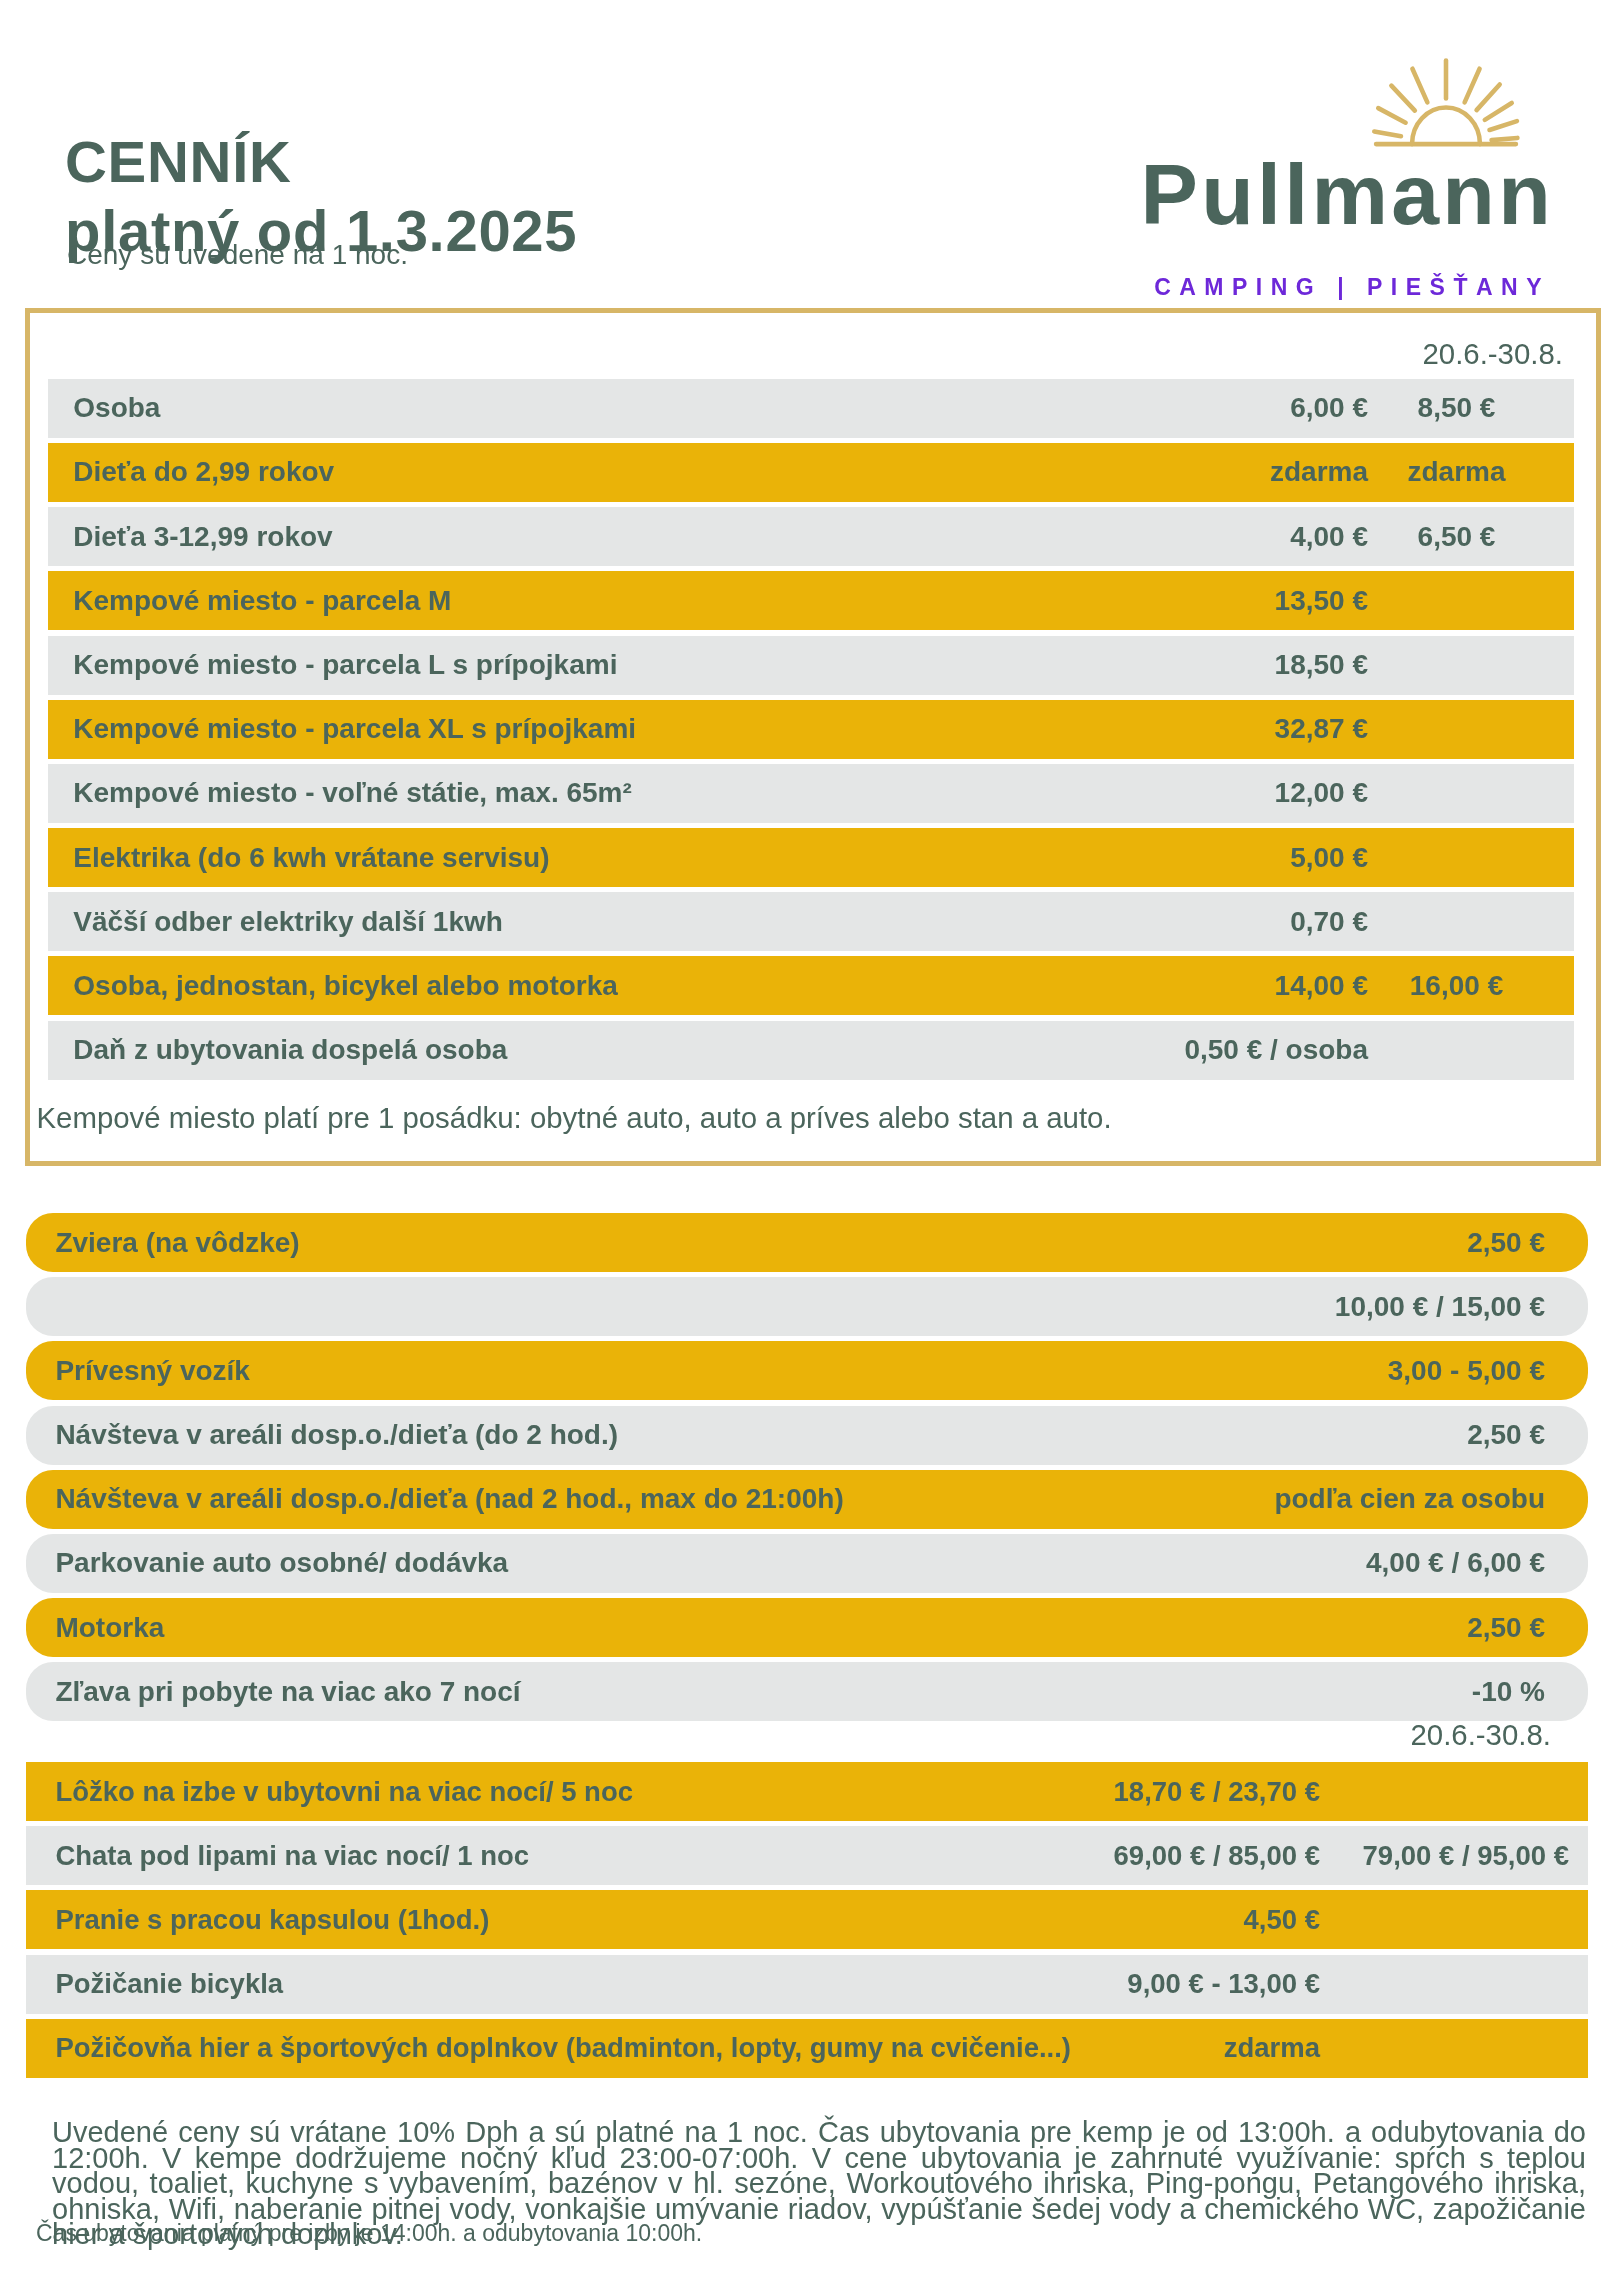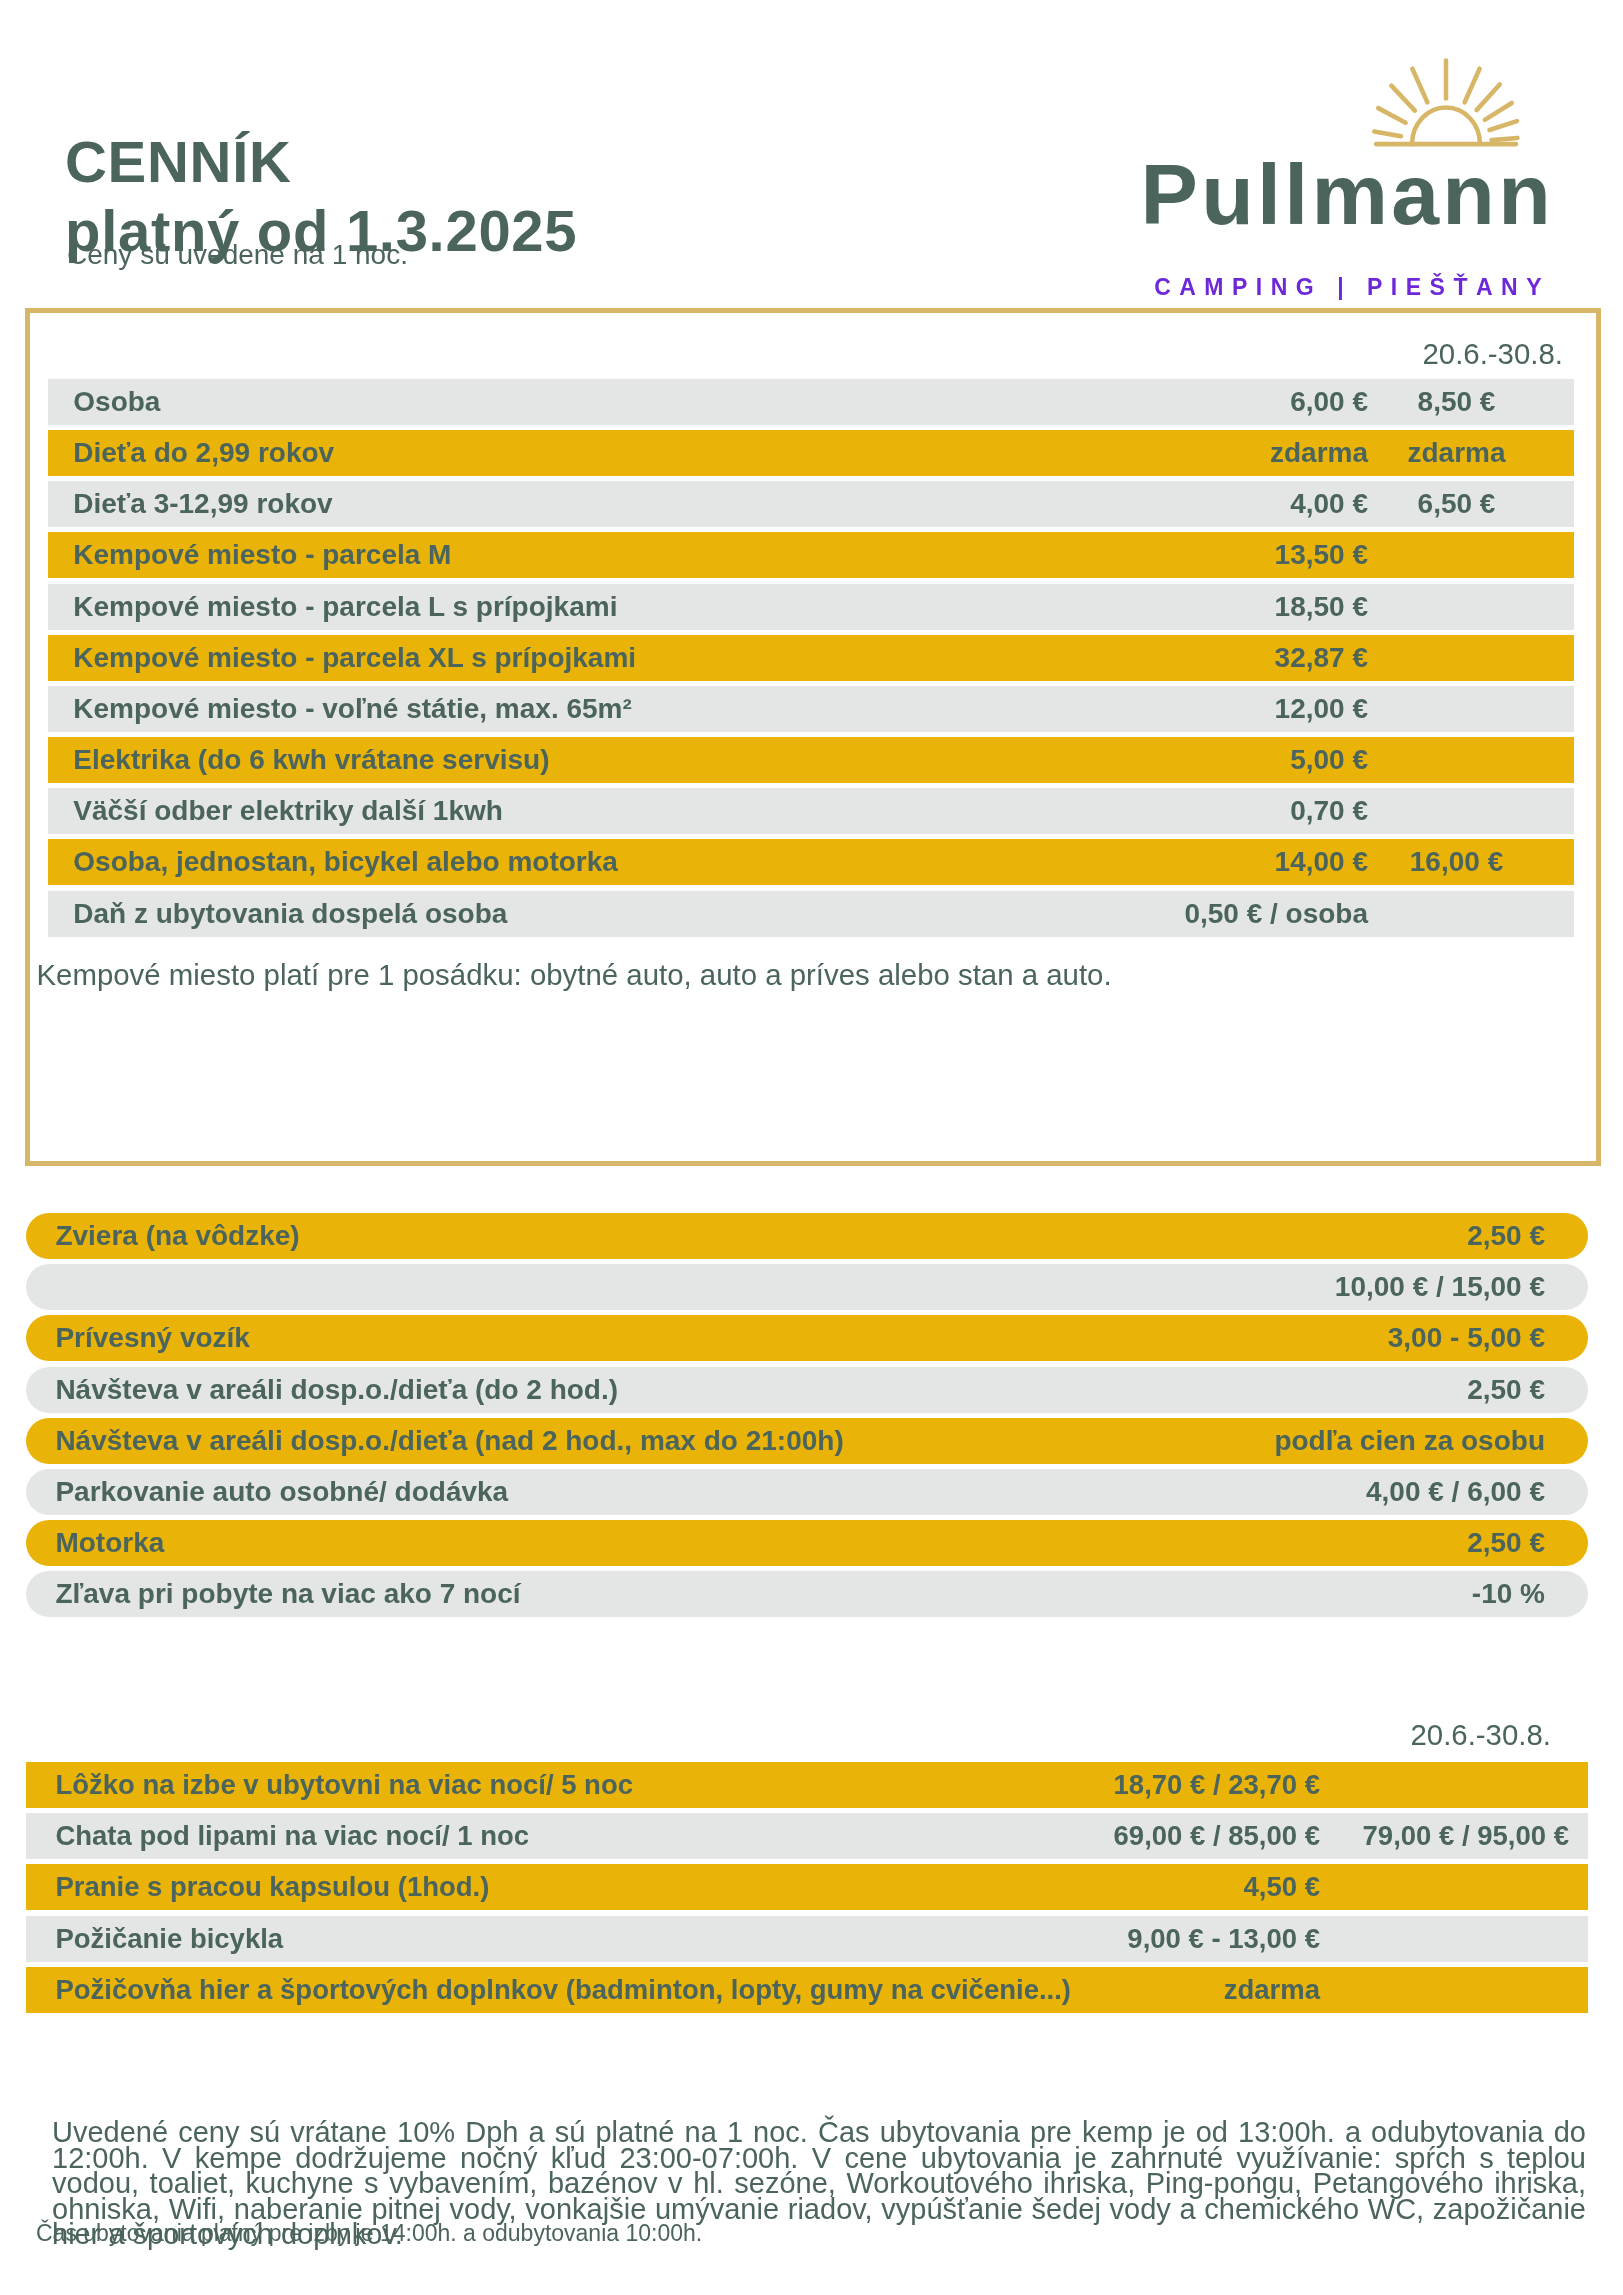--- a/index.html
+++ b/index.html
@@ -22,21 +22,21 @@
   .tagline{position:absolute;top:274px;right:73px;font-size:23px;font-weight:bold;
            letter-spacing:8.5px;color:#6d28d9;white-space:nowrap;}
 
   
   .box{position:absolute;left:25px;top:308px;width:1576px;height:858px;
        box-sizing:border-box;border:5.9px solid #d7b667;background:#ffffff;}
   .box .season{margin:19.6px 33px 5.2px 0;height:41px;line-height:41px;
                text-align:right;font-size:29.4px;font-weight:500;}
   .box .rows{margin:0 21.6px 0 18.3px;}
 
-  .trow{height:46px;margin-bottom:5.2px;display:flex;align-items:center;
+  .trow{height:59px;margin-bottom:5.2px;display:flex;align-items:center;
         font-size:28px;font-weight:bold;}
   .trow:last-child{margin-bottom:0;}
   .dark{background:#e4e6e6;}
   .light{background:#eab308;}
   .trow .lbl{flex:1;min-width:0;white-space:nowrap;}
   .lt{margin-left:9.2px;font-weight:400;}
 
   .box .trow{padding:0 29.4px 0 25px;}
   .box .p1{min-width:131px;flex-shrink:0;text-align:right;white-space:nowrap;}
   .box .p2{width:177px;flex-shrink:0;text-align:center;white-space:nowrap;}

